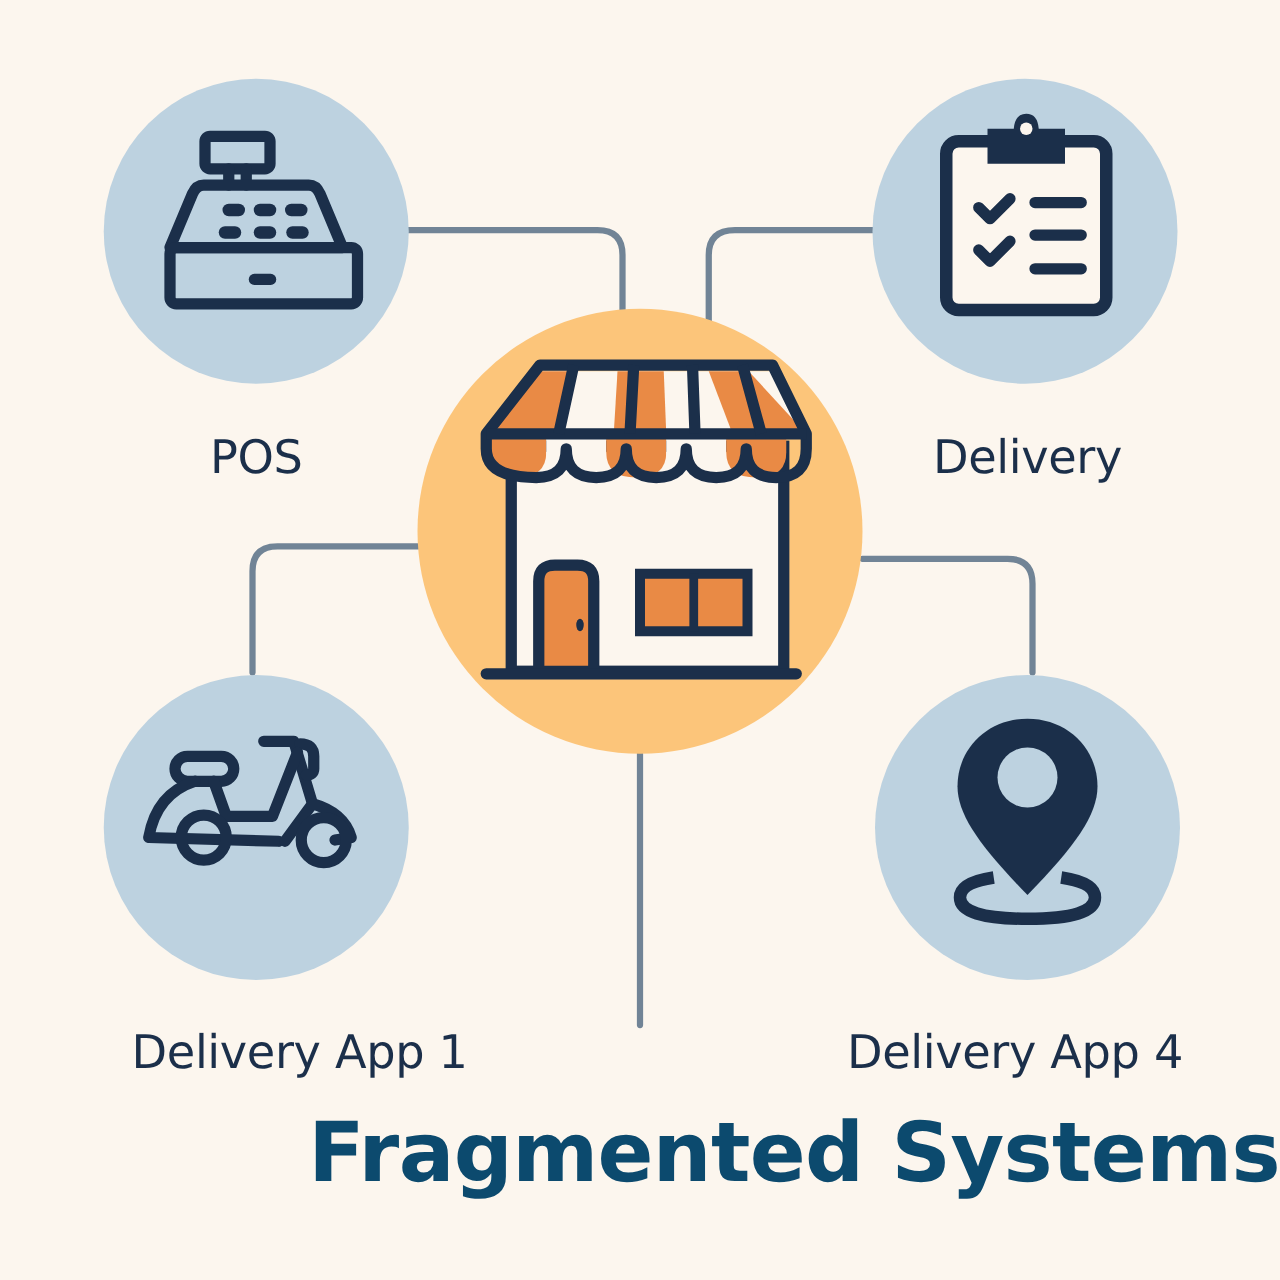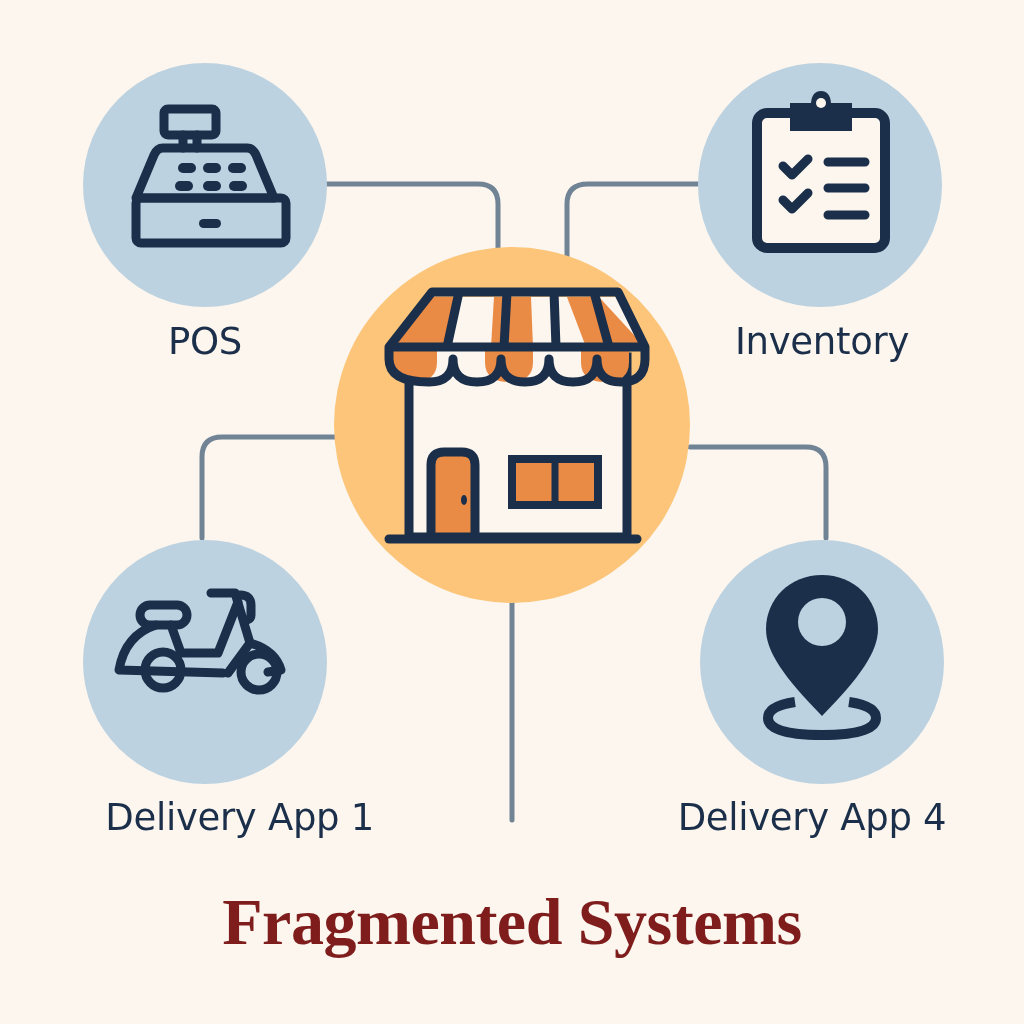--- a/index.html
+++ b/index.html
@@ -6,24 +6,24 @@
   body {
     width:1024px; height:1024px; background:#FCF6EE; position:relative; overflow:hidden;
     font-family:"DejaVu Sans","Liberation Sans",sans-serif; color:#1B2F4A;
   }
   .connectors { position:absolute; left:0; top:0; width:1024px; height:1024px; }
   .node { position:absolute; border-radius:50%; }
   .sat { width:244px; height:244px; background:#BDD2E0; }
   .center-node { width:356px; height:356px; background:#FCC57A; left:334px; top:247px; }
   .node svg { position:absolute; left:0; top:0; width:100%; height:100%; }
   .label { position:absolute; font-weight:500; color:#1B2F4A; white-space:nowrap; text-align:center; }
-  .label-sm { font-size:37px; letter-spacing:-0.3px; }
+  .label-sm { font-size:37px; letter-spacing:-0.3px;margin-top:24px; }
   .title {
-    position:absolute; left:0; width:1024px; top:884px; text-align:center;
-    font-size:66px; font-weight:600; color:#7f1d1d; letter-spacing:-0.5px;font-family:Liberation Serif, serif;
+    position:absolute; left:0; width:1024px; top:884px; text-align:right;
+    font-size:66px; font-weight:600; color:#0c4a6e; letter-spacing:-0.5px;
   }
 </style>
 </head>
 <body>
 
 <svg class="connectors" viewBox="0 0 1024 1024">
   <g fill="none" stroke="#718496" stroke-width="5" stroke-linecap="round">
     <path d="M326 184 H478 Q498 184 498 204 V265"></path>
     <path d="M698 184 H588 Q567 184 567 204 V270"></path>
     <path d="M335 437 H222 Q202 437 202 457 V538"></path>
@@ -58,21 +58,21 @@
     <rect x="59" y="50" width="128" height="135" rx="10" fill="#FCF6EE" stroke="#1B2F4A" stroke-width="10"></rect>
     <path d="M92 40 H113 Q114 28 123 28 Q132 28 133 40 H154 V68 H92 Z" fill="#1B2F4A"></path>
     <circle cx="123" cy="40" r="5" fill="#FCF6EE"></circle>
     <g fill="none" stroke="#1B2F4A" stroke-width="9" stroke-linecap="round" stroke-linejoin="round">
       <path d="M85 103 L94 112 L110 96"></path>
       <path d="M85 137 L94 146 L110 130"></path>
       <path d="M130 99 H167 M130 125 H167 M130 152 H167"></path>
     </g>
   </svg>
 </div>
-<div class="label label-sm" style="left:700px; width:244px; top:320px;">Inventory</div>
+<div class="label label-sm" style="left:700px; width:244px; top:320px;">Delivery</div>
 
 <div class="node center-node">
   <svg viewBox="0 0 356 356">
 
     <rect x="75" y="110" width="218" height="180" fill="#FCF6EE" stroke="#1B2F4A" stroke-width="9"></rect>
 
     <path d="M75 70 L95 50 H290 L311 100 H55 Z" fill="#FCF6EE"></path>
     <path d="M95 50 H125 L113 100 H55 Z" fill="#E98A45"></path>
     <path d="M160 50 H197 L199 100 H157 Z" fill="#E98A45"></path>
     <path d="M233 50 H265 L311 100 H252 Z" fill="#E98A45"></path>

